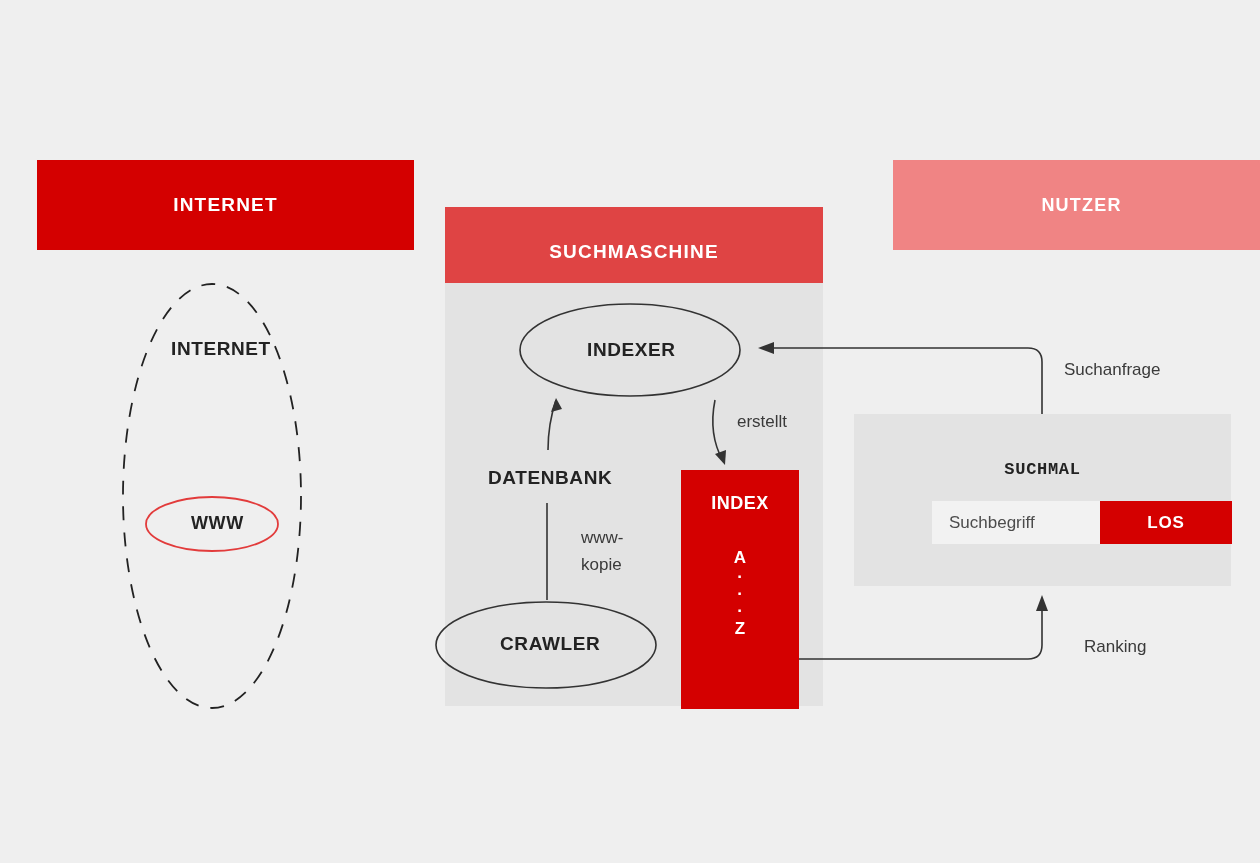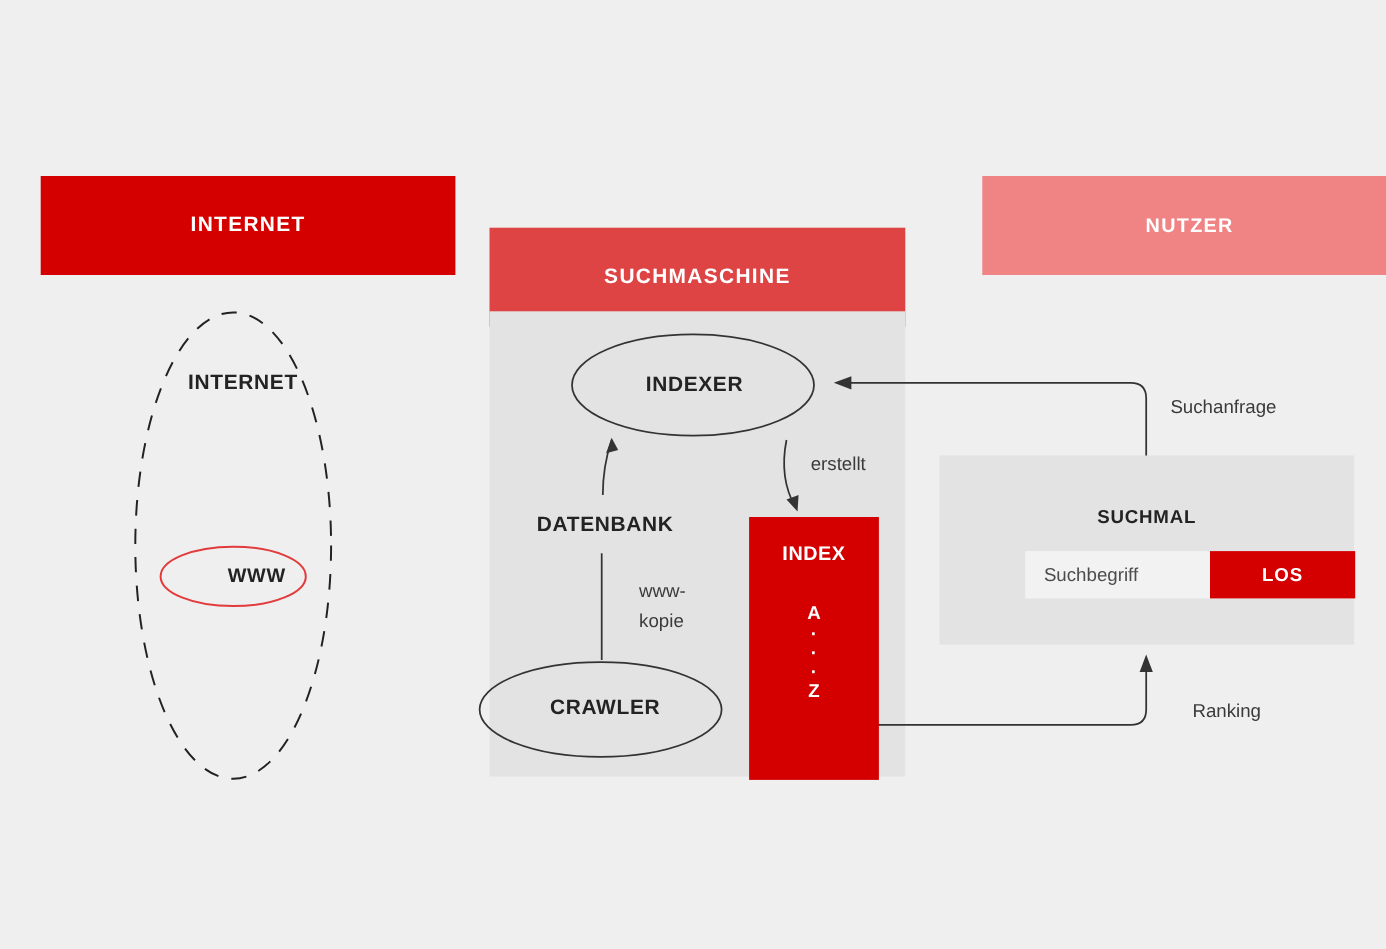--- a/index.html
+++ b/index.html
@@ -72,21 +72,21 @@
   .lbl {
     position: absolute;
     color: #232323;
     white-space: nowrap;
   }
   .lbl-cap {
     font-weight: bold;
     letter-spacing: 0.6px;
   }
   .lbl-internet  { left: 171px; top: 338px; font-size: 19px; }
-  .lbl-www       { left: 191px; top: 513px; font-size: 18px; margin-left: 16px; }
+  .lbl-www       { left: 191px; top: 513px; font-size: 18px; }
   .lbl-indexer   { left: 587px; top: 339px; font-size: 19px; }
   .lbl-datenbank { left: 488px; top: 467px; font-size: 19px; }
   .lbl-crawler   { left: 500px; top: 633px; font-size: 19px; }
   .lbl-erstellt  { left: 737px; top: 412px; font-size: 17px; color: #3a3a3a; }
   .lbl-wwwkopie  { left: 581px; top: 524px; font-size: 17px; color: #3a3a3a; line-height: 27px; }
   .lbl-suchanfrage { left: 1064px; top: 360px; font-size: 17px; color: #3a3a3a; }
   .lbl-ranking   { left: 1084px; top: 637px; font-size: 17px; color: #3a3a3a; text-align: right; }
 
   
   .index-box {
@@ -103,21 +103,21 @@
   .index-letters {
     position: absolute; left: 0; top: 78px; width: 100%;
     font-size: 17px; font-weight: bold; line-height: 20px;
   }
   .index-letters .dot { font-size: 17px; line-height: 17px; }
 
   
   .suchmal-title {
     position: absolute; left: 854px; top: 460px; width: 377px;
     text-align: center; font-size: 17px; font-weight: bold;
-    letter-spacing: 0.7px; color: #232323;
+    letter-spacing: 0.7px; color: #232323; font-family: Liberation Mono, monospace;
   }
   .search-row {
     position: absolute; left: 892px; top: 501px;
     width: 300px; height: 43px; display: flex; margin-left: 40px;
   }
   .search-field {
     flex: 1 1 auto;
     background: #f2f2f2;
     display: flex; align-items: center;
     padding-left: 17px;

